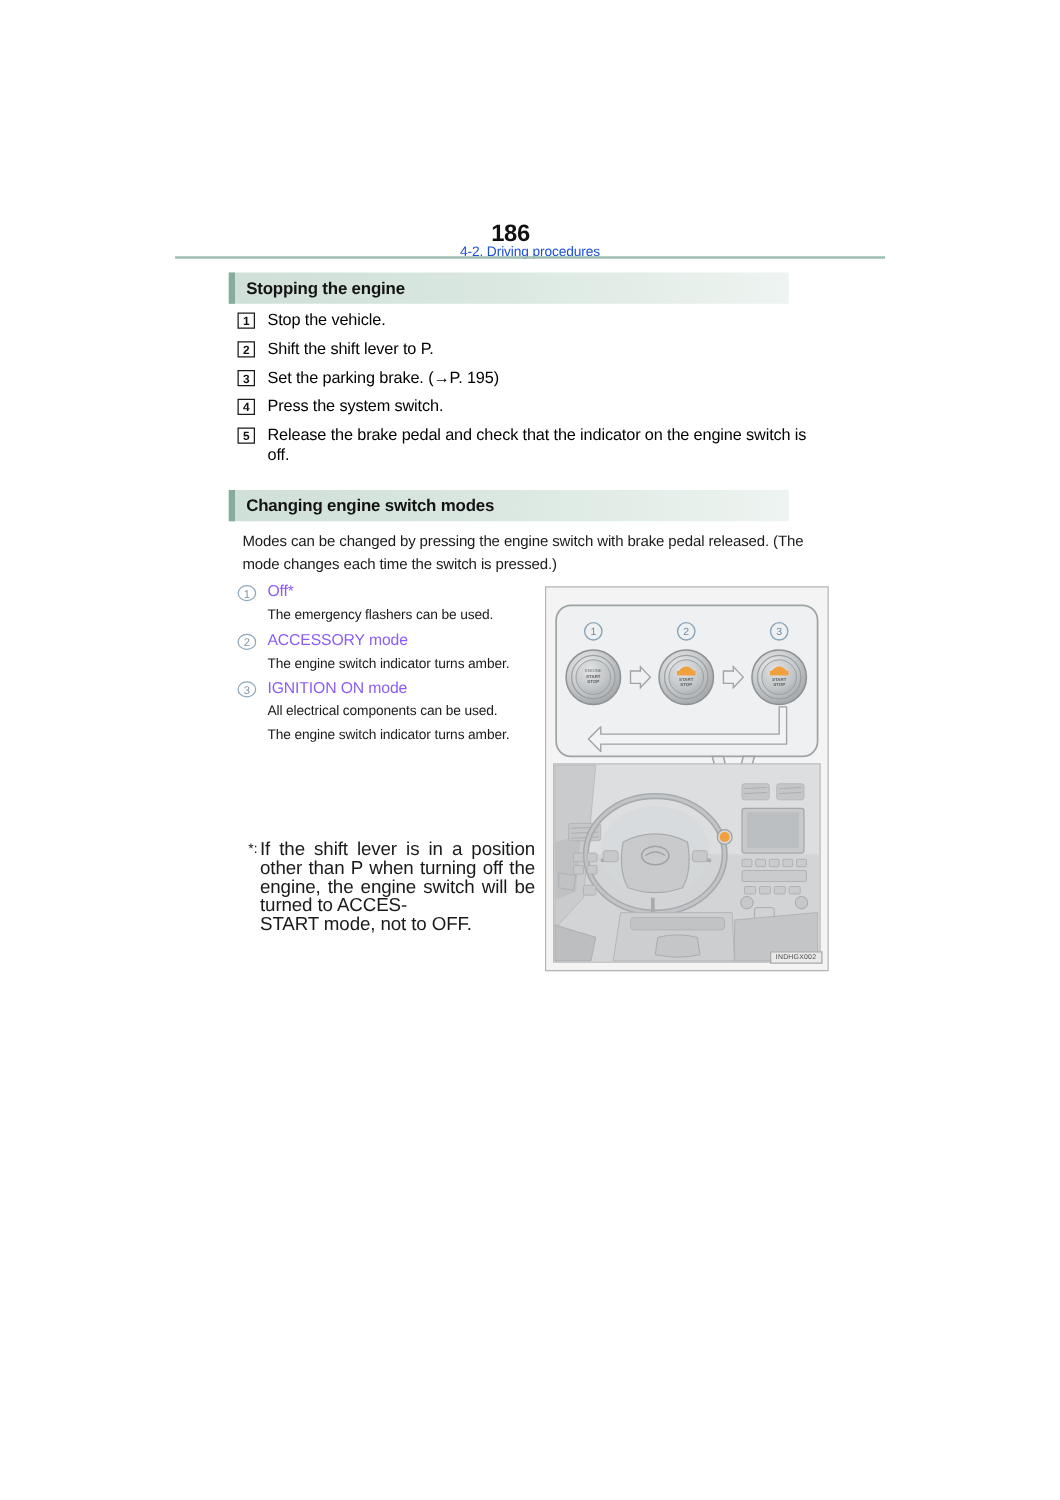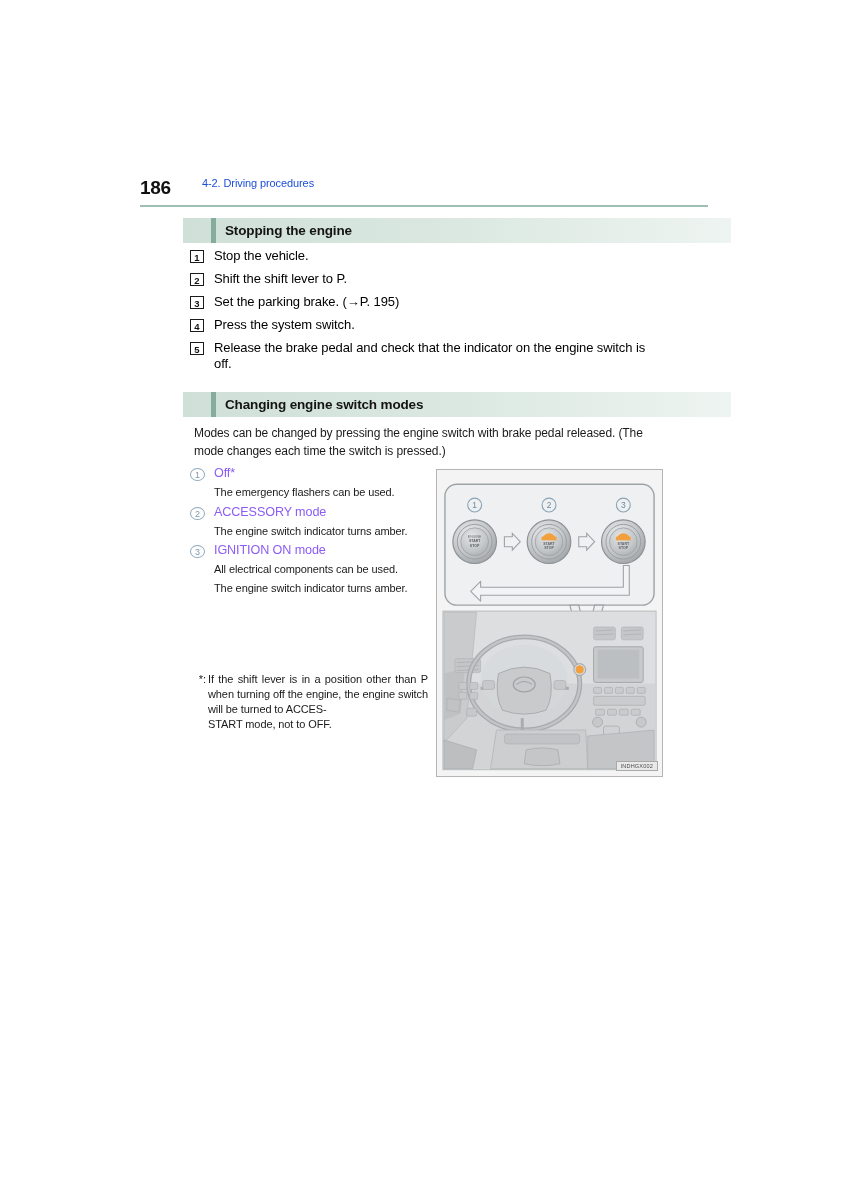--- a/index.html
+++ b/index.html
@@ -17,21 +17,22 @@
   }
 
   
   .page-header {
     position: absolute;
     left: 140px;
     top: 178px;
     width: 568px;
     height: 24px;
     display: flex;
-    align-items: flex-start;
+    align-items: center;
+    flex-direction: column;
   }
   .page-number {
     font-size: 19px;
     font-weight: bold;
     color: #111111;
     letter-spacing: -0.3px;
     line-height: 1;
     width: 62px;
   }
   .header-title {
@@ -48,26 +49,25 @@
     top: 205px;
     width: 568px;
     height: 2px;
     background: #9ec0b4;
   }
 
   
   .section-bar {
     position: absolute;
     left: 183px;
-    width: 520px;
+    width: 448px;
     height: 25px;
     background: linear-gradient(to right, #cfe0d8 0%, #d9e7e0 45%, #eef4f1 100%);
     display: flex;
     align-items: center;
-    padding-left: 28px;
   }
   .section-bar .accent {
     width: 5px;
     height: 25px;
     background: #86ac9b;
     flex: 0 0 5px;
   }
   .section-bar .label {
     font-size: 13.5px;
     font-weight: bold;
@@ -178,21 +178,21 @@
   }
   .footnote-mark {
     flex: 0 0 16px;
     font-size: 11px;
     line-height: 15px;
     text-align: right;
     padding-right: 2px;
     color: #1a1a1a;
   }
   .footnote-text {
-    font-size: 11px;
+    font-size: 15px;
     line-height: 15px;
     color: #1a1a1a;
     text-align: justify;
     letter-spacing: -0.1px;
   }
   .footnote-text .last { text-align: left; }
 
   
   .illustration {
     position: absolute;

